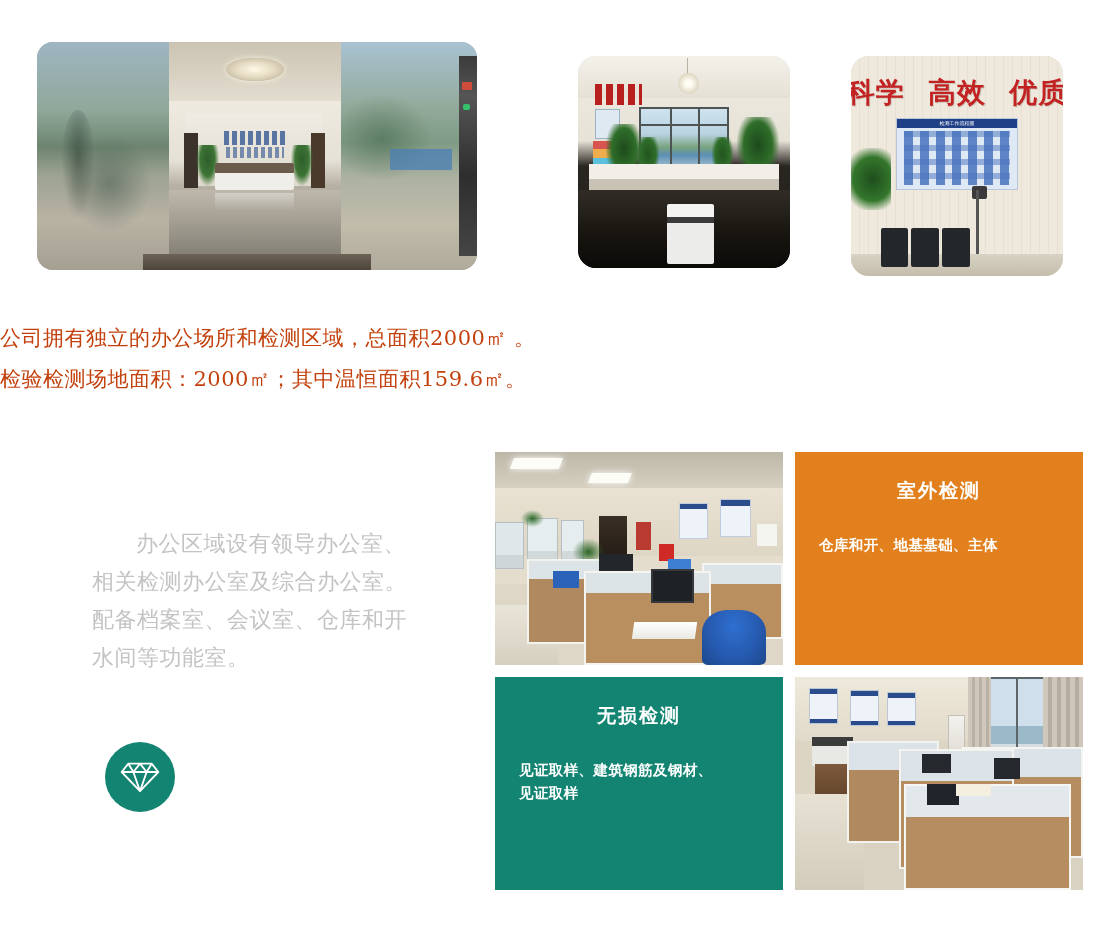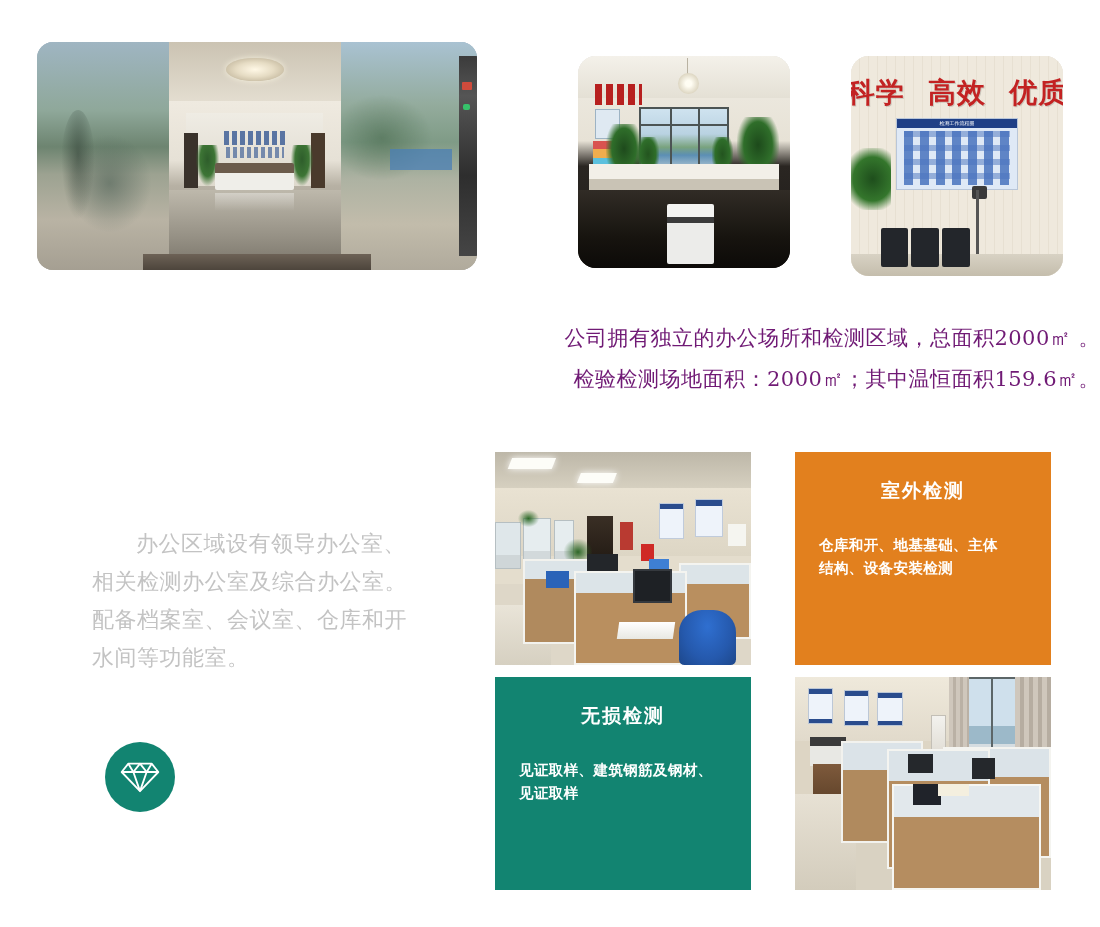--- a/index.html
+++ b/index.html
@@ -184,21 +184,21 @@
     background: radial-gradient(ellipse at 60% 50%, #1e4e1c 0%, #34762c 50%, rgba(52,118,44,0) 76%); }
   .mo-pole{ position:absolute; left:59%; top:61%; width:1.2%; height:33%; background:#555; }
   .mo-sensor{ position:absolute; left:57%; top:59%; width:7%; height:6%; background:#3a3a3a; border-radius:2px;}
   .mo-chairs{ position:absolute; left:14%; bottom:4%; width:42%; height:18%;
     display:flex; gap:3px; }
   .mo-chairs span{ flex:1; background:#23262b; border-radius:2px; }
 
   
   .caption {
     position:absolute; left:0; top:318px; width:1100px;
-    text-align:right; color:#701a75;
+    text-align:left; color:#c2410c;
     font-family:"DejaVu Serif","Liberation Serif",serif;
     font-size:21px; line-height:41px; letter-spacing:.5px;
   }
   .caption div { white-space: nowrap; }
 
   
   .left-text{
     position:absolute; left:92px; top:525px; width:375px;
     color:#c3c3c3;
     font-family:"DejaVu Serif","Liberation Serif",serif;
@@ -210,21 +210,21 @@
   
   .badge{
     position:absolute; left:105px; top:742px; width:70px; height:70px;
     border-radius:50%; background:#128471;
     display:flex; align-items:center; justify-content:center;
   }
   .badge svg{ width:40px; height:34px; display:block; }
 
   
   .grid-wrap{ position:absolute; left:495px; top:452px; width:588px; height:440px; }
-  .cell{ position:absolute; width:256px; height:213px; overflow:hidden; }
+  .cell{ position:absolute; width:288px; height:213px; overflow:hidden; }
   .cell.r1c1{ left:0; top:0; }
   .cell.r1c2{ left:300px; top:0; }
   .cell.r2c1{ left:0; top:225px; }
   .cell.r2c2{ left:300px; top:225px; }
 
   .card{ padding:26px 24px 0 24px; color:#fff; }
   .card .title{
     text-align:center; font-weight:bold; font-size:19px; letter-spacing:2px;
     margin-bottom:30px;
     font-family:"DejaVu Sans","Liberation Sans",sans-serif;
@@ -457,21 +457,20 @@
         <div class="papers"></div>
         <div class="chair"></div>
       </div>
     </div>
 
     <div class="cell r1c2">
       <div class="card orange">
         <div class="title">室外检测</div>
         <div class="body">
           <div>仓库和开、地基基础、主体</div>
-          <div>结构、设备安装检测</div>
         </div>
       </div>
     </div>
 
     <div class="cell r2c1">
       <div class="card green">
         <div class="title">无损检测</div>
         <div class="body">
           <div>见证取样、建筑钢筋及钢材、</div>
           <div>见证取样</div>

